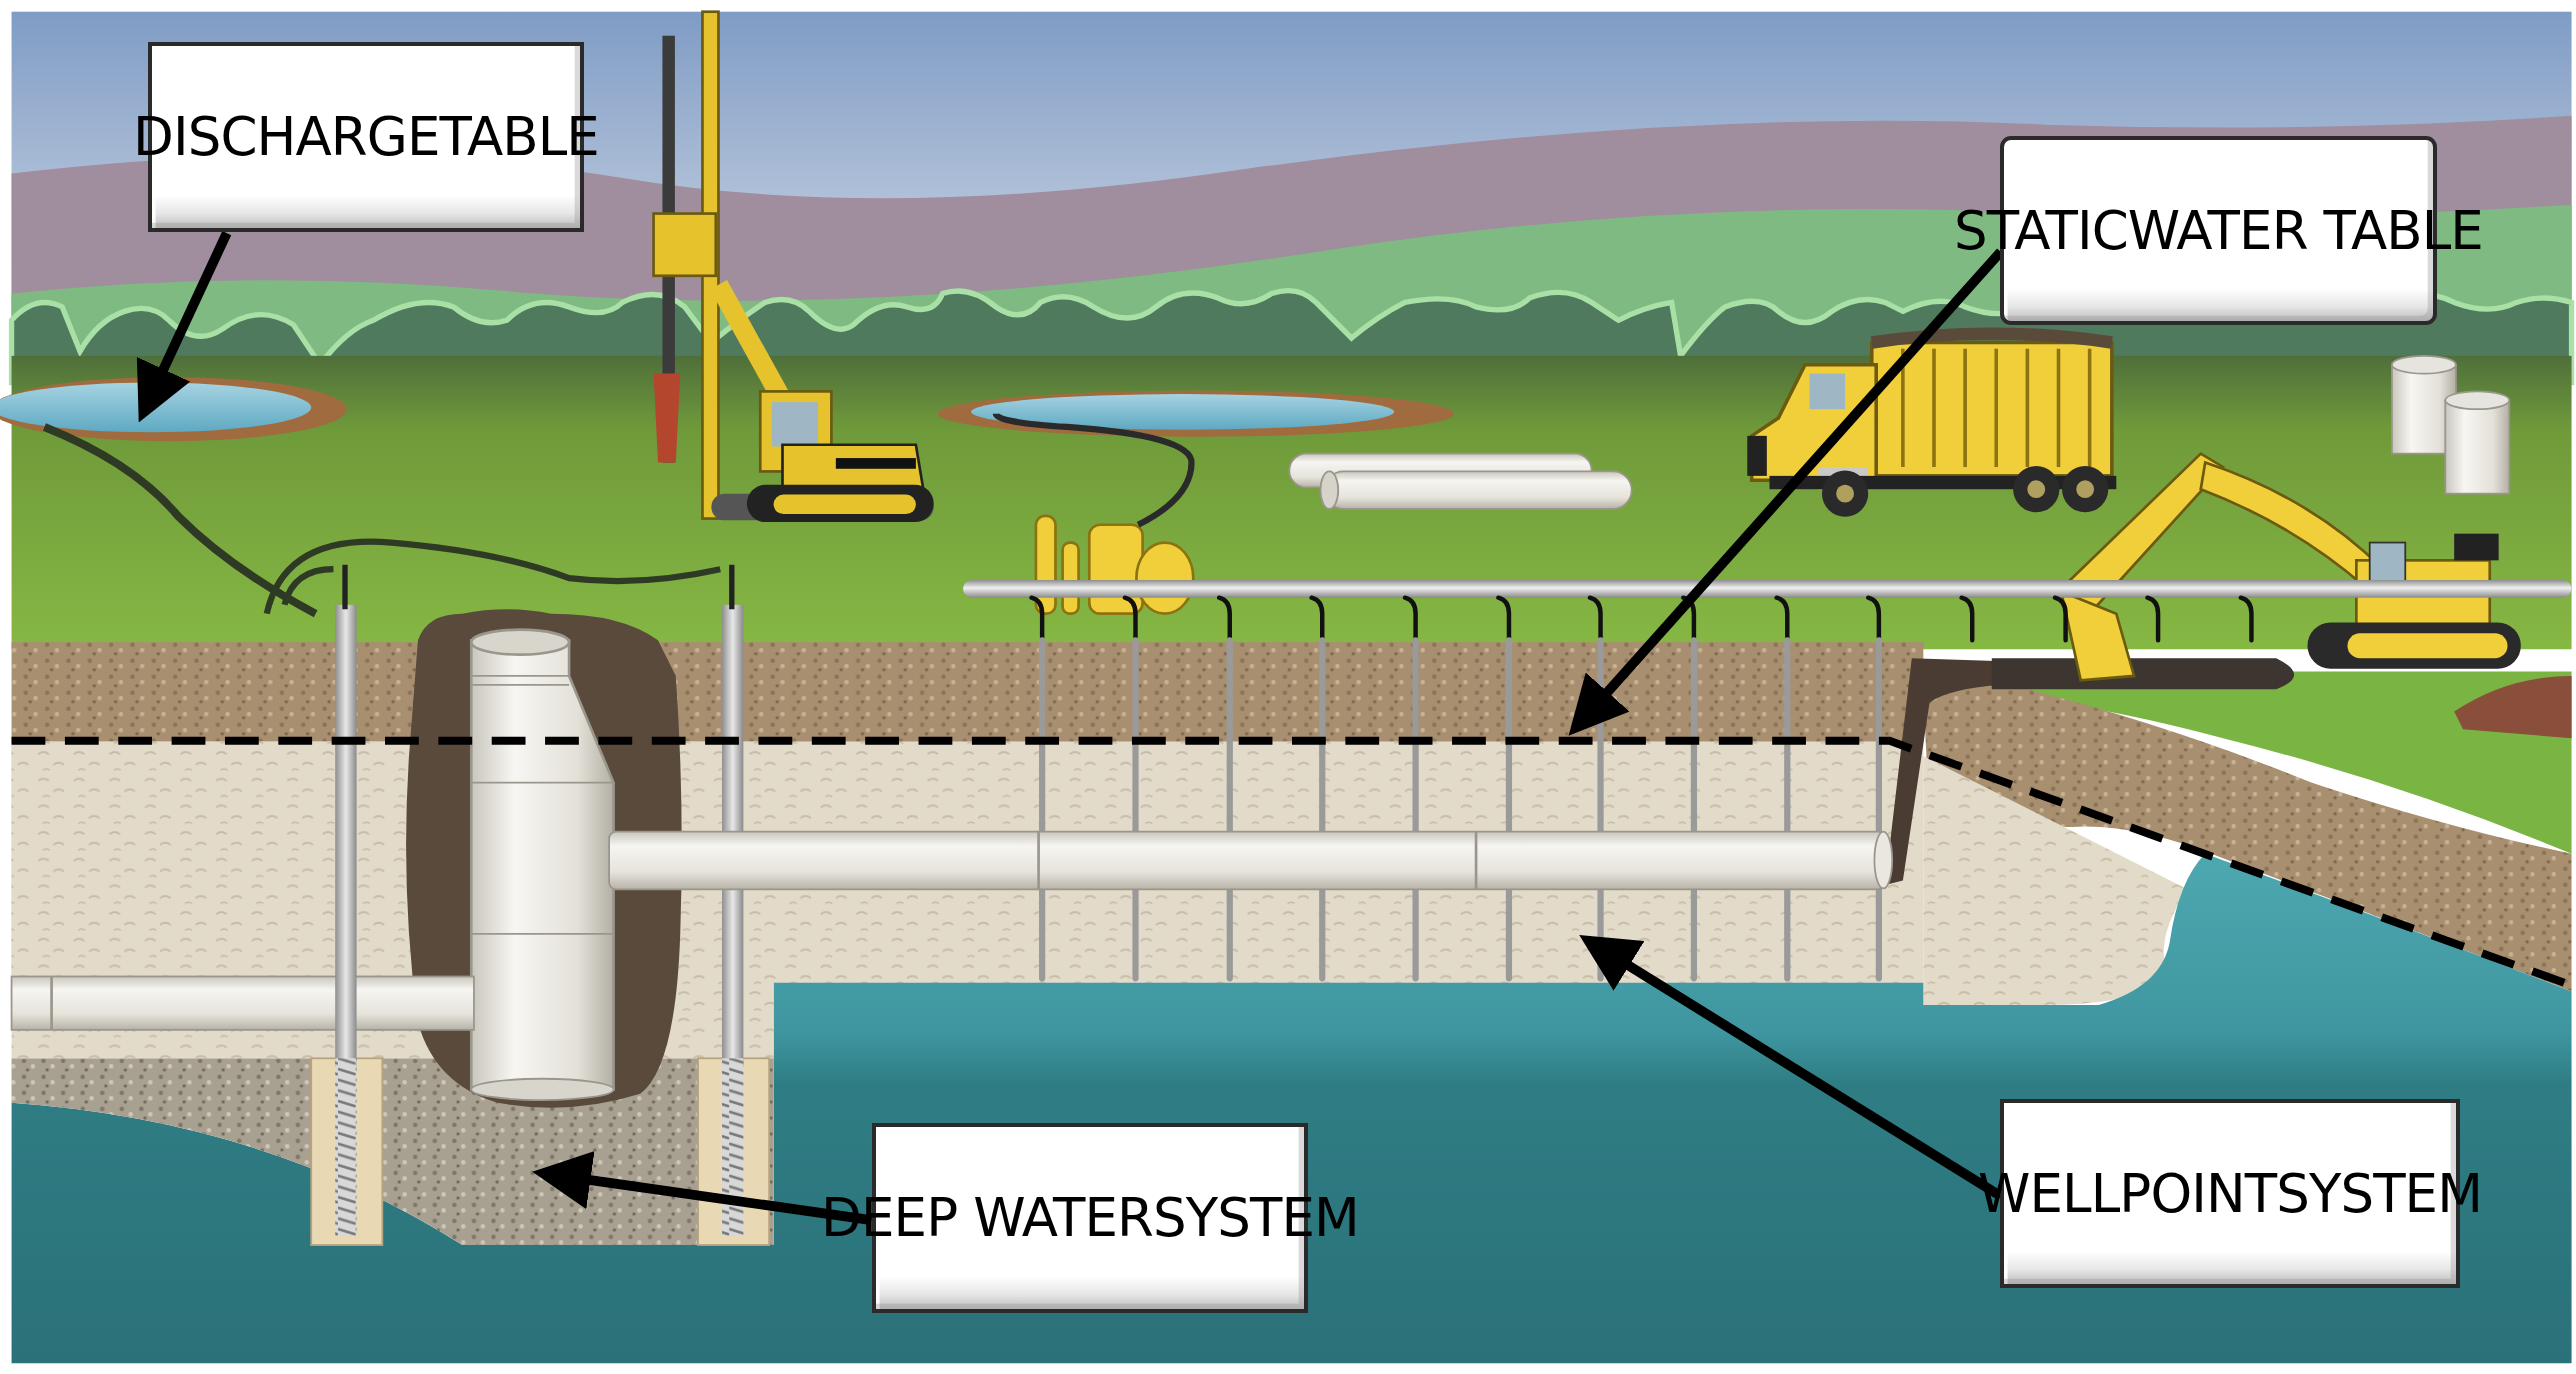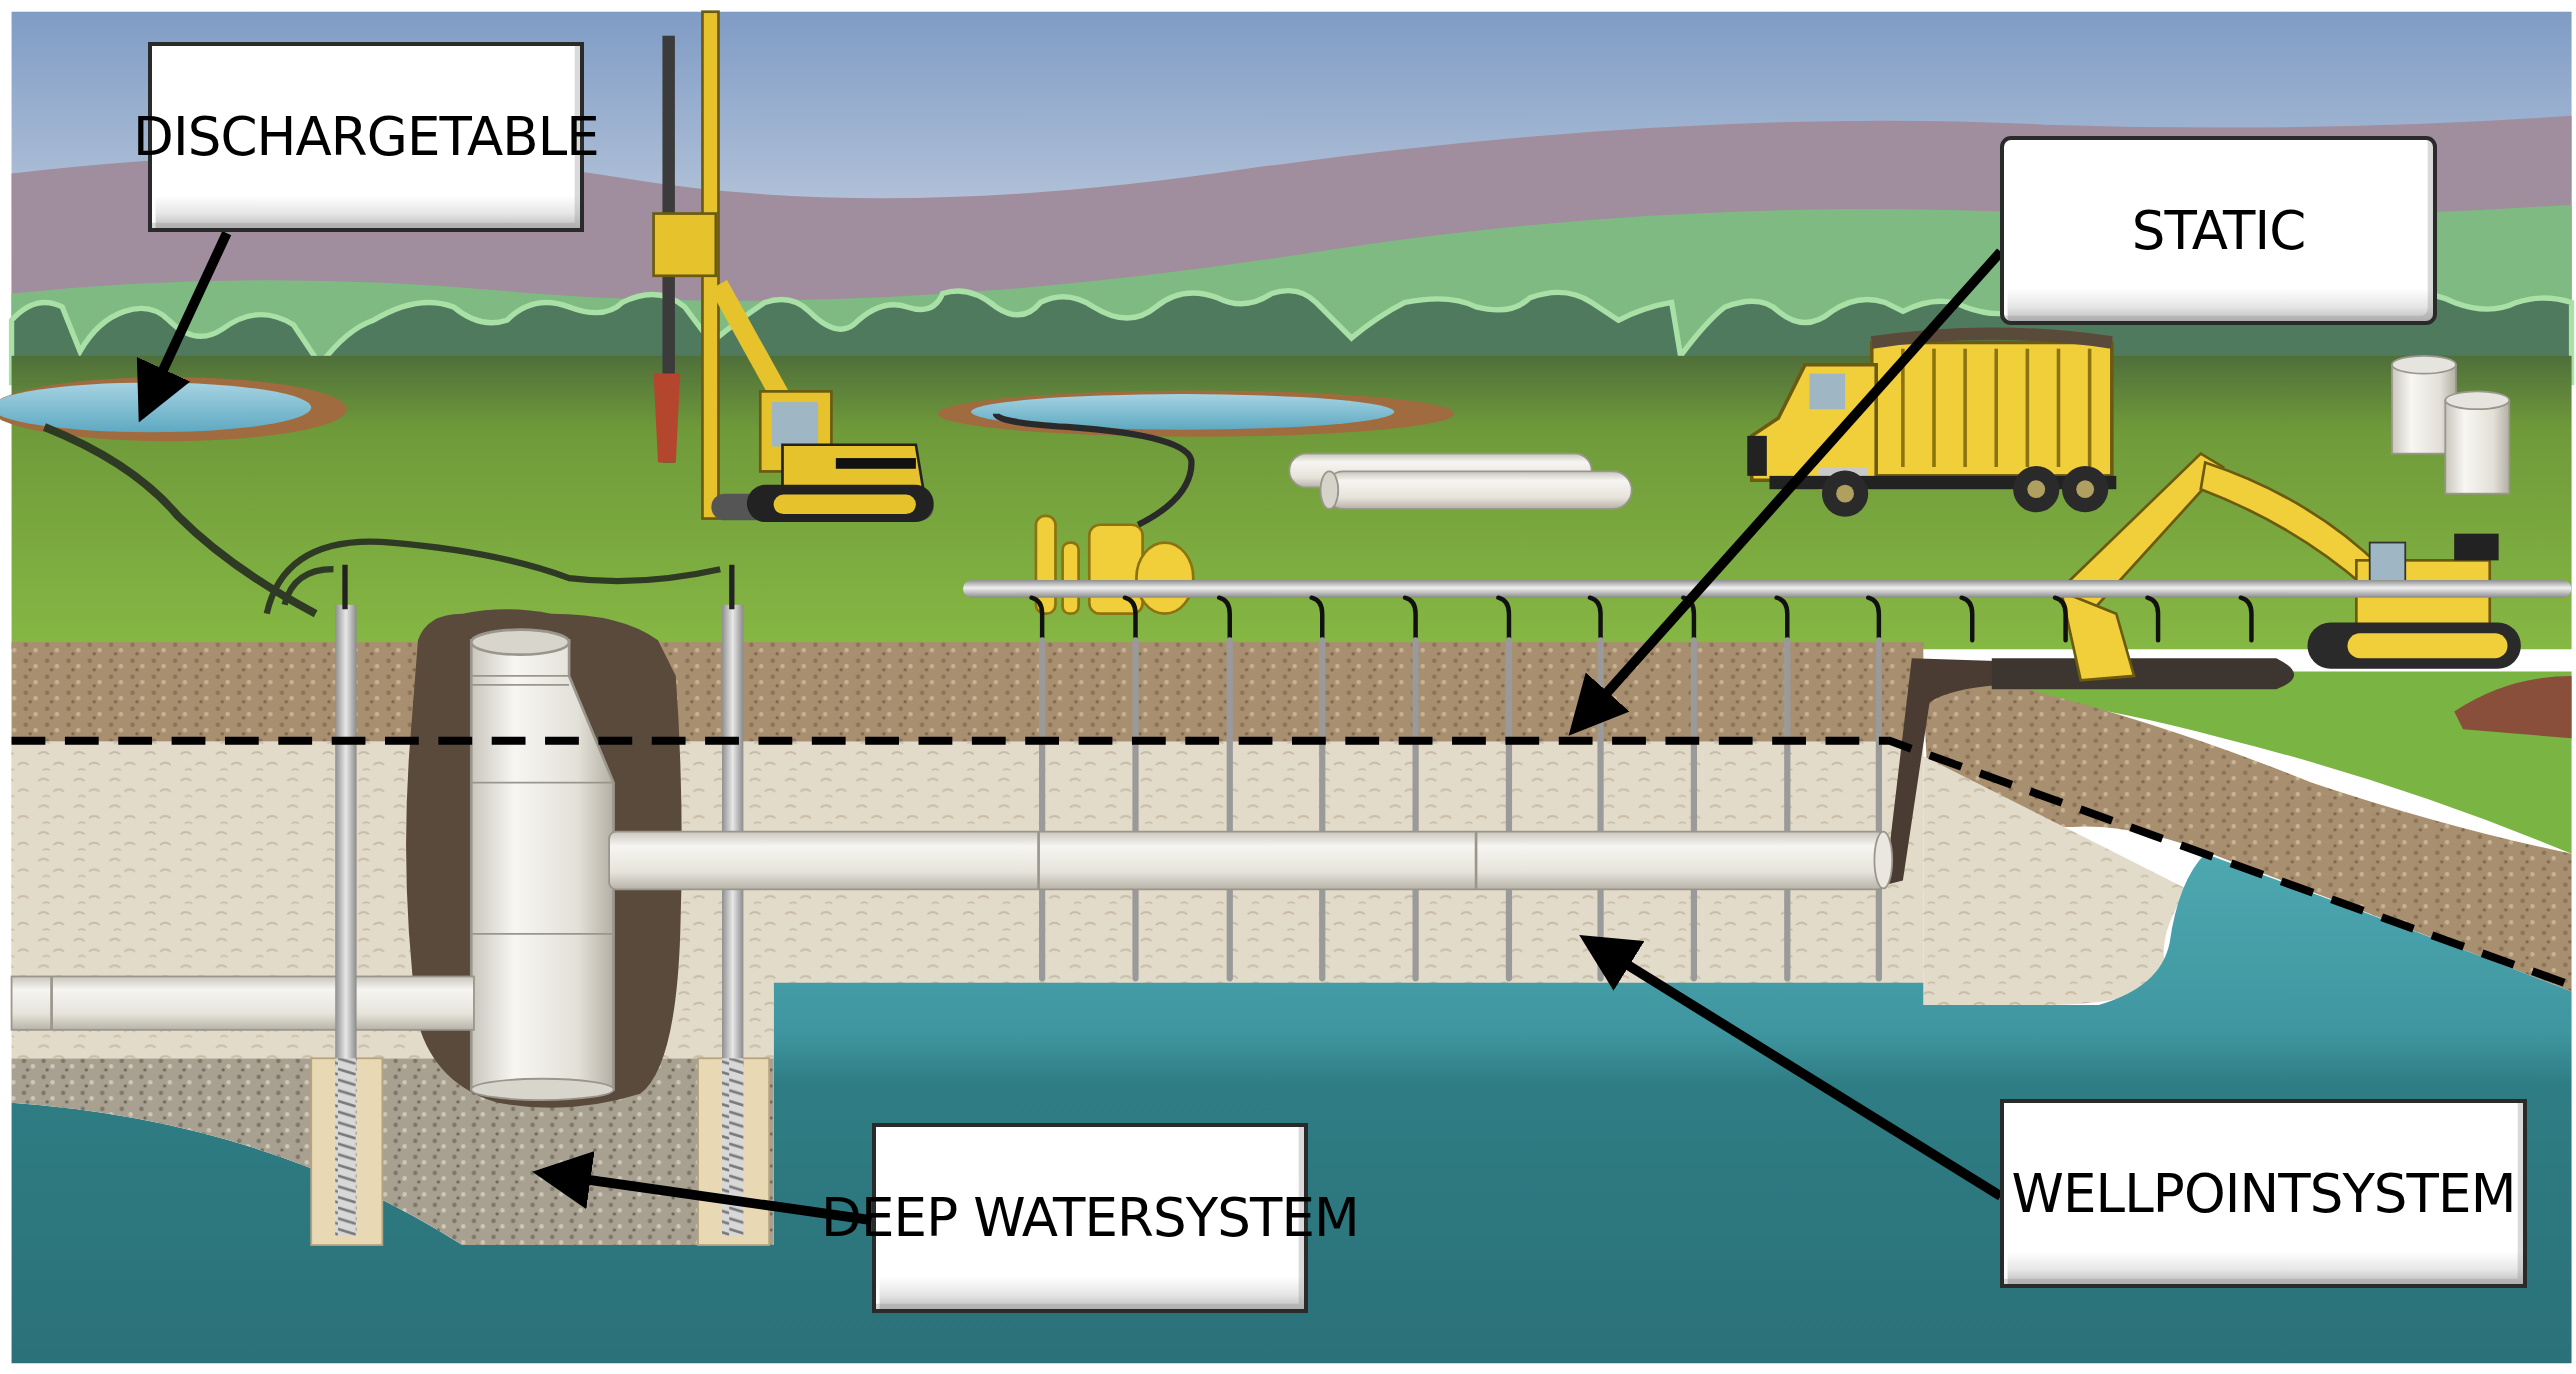--- a/index.html
+++ b/index.html
@@ -300,24 +300,25 @@
   </g>
 </svg>
 
 <div class="label-box" style="left:148px; top:42px; width:436px; height:190px;">
   <span>DISCHARGE</span>
   <span>TABLE</span>
 </div>
 
 <div class="label-box" style="left:2000px; top:136px; width:437px; height:189px;border-radius:11px;">
   <span>STATIC</span>
+  <span>WATER TABLE</span>
 </div>
 
 <div class="label-box" style="left:872px; top:1123px; width:436px; height:190px;">
   <span>DEEP WATER</span>
   <span>SYSTEM</span>
 </div>
 
-<div class="label-box" style="left:2000px; top:1099px; width:527px; height:189px;">
+<div class="label-box" style="left:2000px; top:1099px; width:460px; height:189px;">
   <span>WELLPOINT</span>
   <span>SYSTEM</span>
 </div>
 
 
 </body></html>

